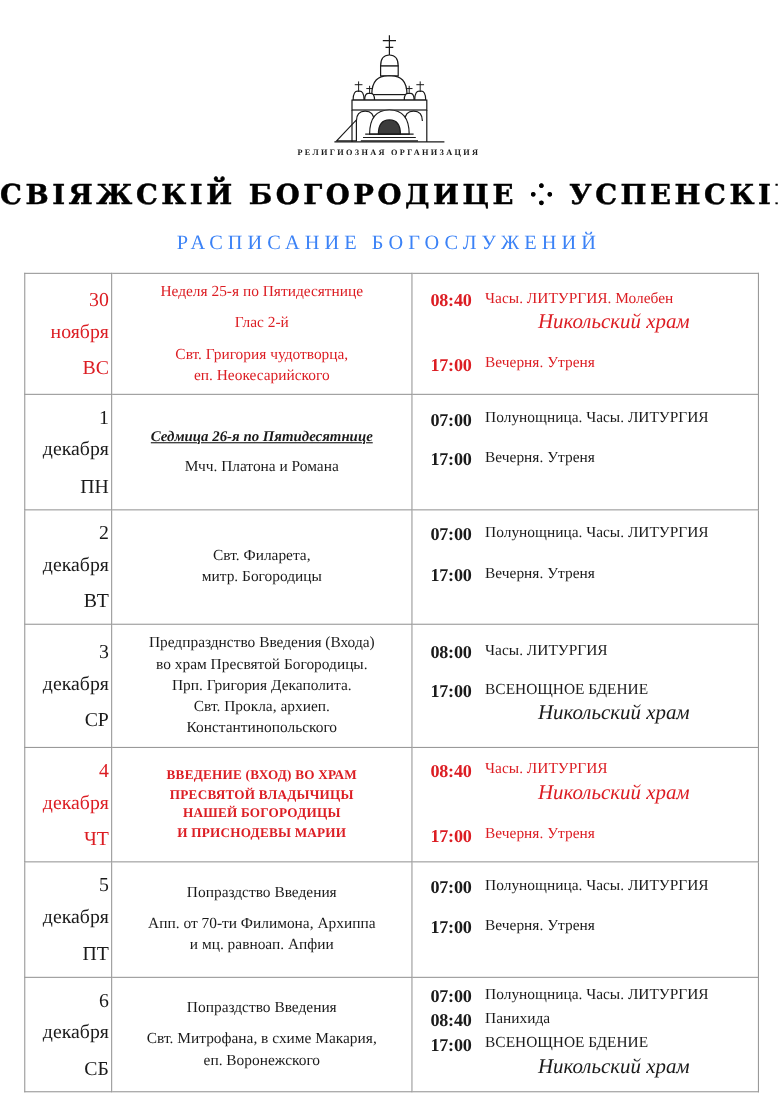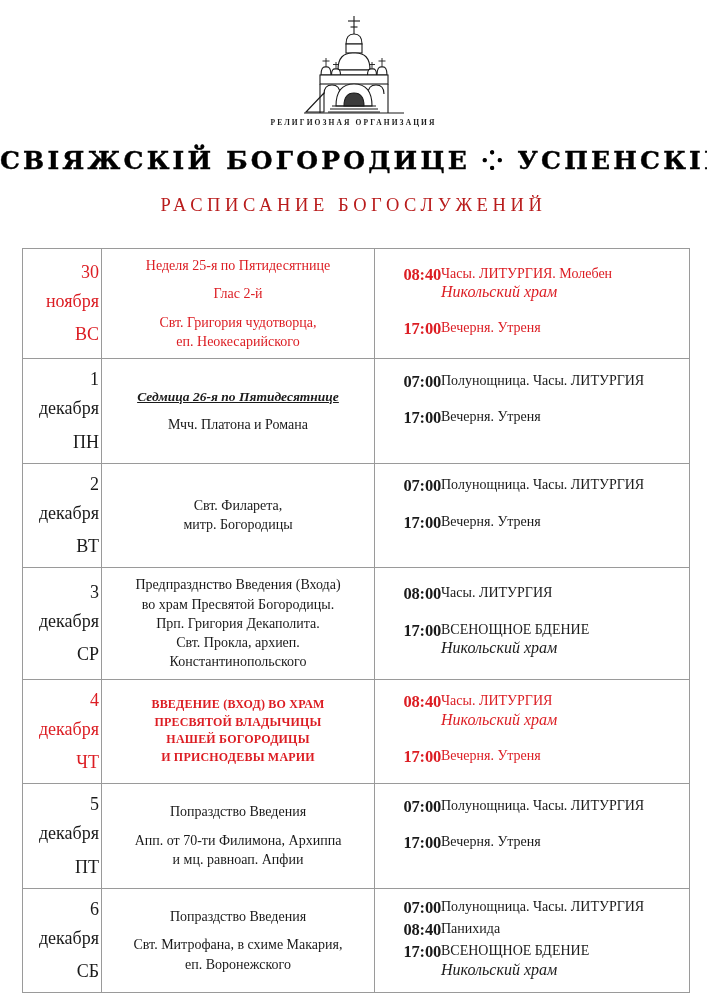--- a/index.html
+++ b/index.html
@@ -13,21 +13,21 @@
     font-family: "Liberation Serif", "DejaVu Serif", serif;
     color: #1a1a1a;
     overflow: hidden;
     position: relative;
   }
 
   
   .logo-block {
     width: 100%;
     text-align: center;
-    padding-top: 14px;
+    padding-top: 30px;
   }
   .logo-svg { display: block; margin: 0 auto; }
   .logo-caption {
     font-family: "Liberation Serif", serif;
     font-size: 7.5px;
     letter-spacing: 2.1px;
     font-weight: bold;
     color: #1a1a1a;
     margin-top: 4px;
     white-space: nowrap;
@@ -47,21 +47,21 @@
   }
   .monastery-title .ln { display: block; white-space: nowrap; }
   .monastery-title .ln2 { font-size: 25px; }
 
   .schedule-title {
     text-align: center;
     margin-top: 16px;
     font-family: "Liberation Serif", serif;
     font-size: 18.5px;
     letter-spacing: 4.6px;
-    color: #b91c1c;
+    color: #3b82f6;
     white-space: nowrap;
   }
 
   
   .sched-wrap {
     position: absolute;
     left: 22px;
     top: 248px;
     width: 664px;
   }
@@ -109,35 +109,36 @@
   .serv-row {
     display: flex;
     align-items: flex-start;
     margin-bottom: 2px;
   }
   .serv-row .time {
     flex: 0 0 62px;
     font-weight: bold;
     font-size: 16.5px;
     line-height: 1.22;
-    text-align: right;
+    text-align: center;
     padding-left: 4px;
     letter-spacing: -0.2px;
   }
   .serv-row .body { flex: 1 1 auto; }
   .serv-row .name {
     display: block;
     font-size: 14px;
     line-height: 1.25;
   }
   .serv-row .place {
     display: block;
     font-style: italic;
-    font-size: 16px;
+    font-size: 19px;
     line-height: 1.3;
+    margin-left: 48px;
   }
   .serv-spacer { height: 14px; }
 
   
   .red, .red * { color: #dc1d23; }
   .blk, .blk * { color: #1a1a1a; }
 
   .feast .desc-inner {
     font-weight: bold;
     font-size: 12px;

